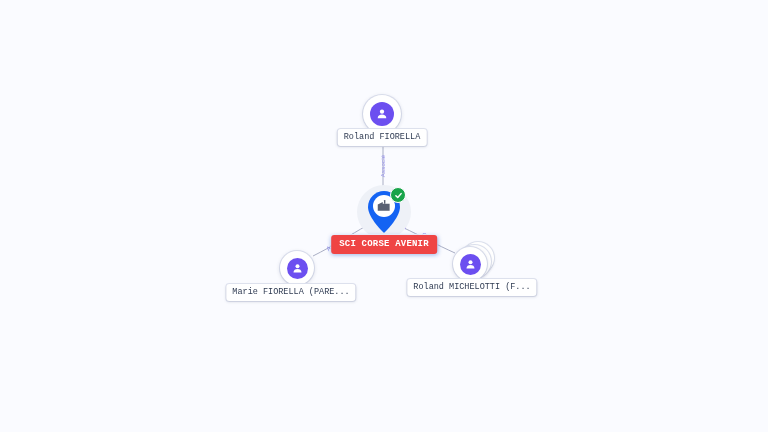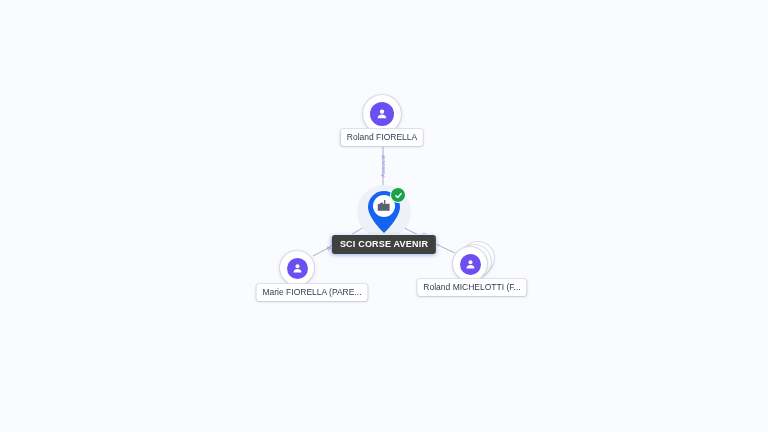--- a/index.html
+++ b/index.html
@@ -137,23 +137,24 @@
     position: absolute;
     transform: translate(-50%, 0);
     font-size: 8.5px;
     line-height: 13px;
     padding: 2px 6px;
     border-radius: 3px;
     white-space: nowrap;
     color: #2f3b52;
     background: #ffffff;
     box-shadow: 0 1px 3px rgba(40,50,90,.16), 0 0 0 1px rgba(224,228,240,.95);
+    font-family: Liberation Mono, monospace;
   }
   .node-label.primary {
-    background: #404040;
+    background: #ef4444;
     color: #ffffff;
     font-size: 9px;
     font-weight: bold;
     letter-spacing: .2px;
     padding: 3px 8px;
     border-radius: 3px;
     box-shadow: 0 1px 4px rgba(20,80,200,.42), 0 0 0 1px rgba(255,255,255,.85);
   }
 </style>
 </head>
@@ -218,21 +219,21 @@
   <div class="node" style="left:297px; top:268px;">
     <div class="avatar-disc small">
       <div class="avatar-circle">
         <svg width="13" height="13" viewBox="0 0 24 24" fill="#ffffff">
           <circle cx="12" cy="8" r="3.7"></circle>
           <path d="M4.6 19.2c0-4.1 3.3-6.2 7.4-6.2s7.4 2.1 7.4 6.2z"></path>
         </svg>
       </div>
     </div>
   </div>
-  <div class="node-label" style="left:312px; top:284px;">Marie FIORELLA (PARE...</div>
+  <div class="node-label" style="left:291px; top:284px;">Marie FIORELLA (PARE...</div>
 
   <div class="node" style="left:470px; top:264px;">
     <div class="stack-wrap" style="width:34px; height:34px;">
       <div class="stack-card" style="width:32px; height:32px; left:9px; top:-5px;"></div>
       <div class="stack-card" style="width:33px; height:33px; left:5px; top:-2px;"></div>
       <div class="avatar-disc small" style="position:absolute; left:0; top:0;">
         <div class="avatar-circle">
           <svg width="13" height="13" viewBox="0 0 24 24" fill="#ffffff">
             <circle cx="12" cy="8" r="3.7"></circle>
             <path d="M4.6 19.2c0-4.1 3.3-6.2 7.4-6.2s7.4 2.1 7.4 6.2z"></path>

